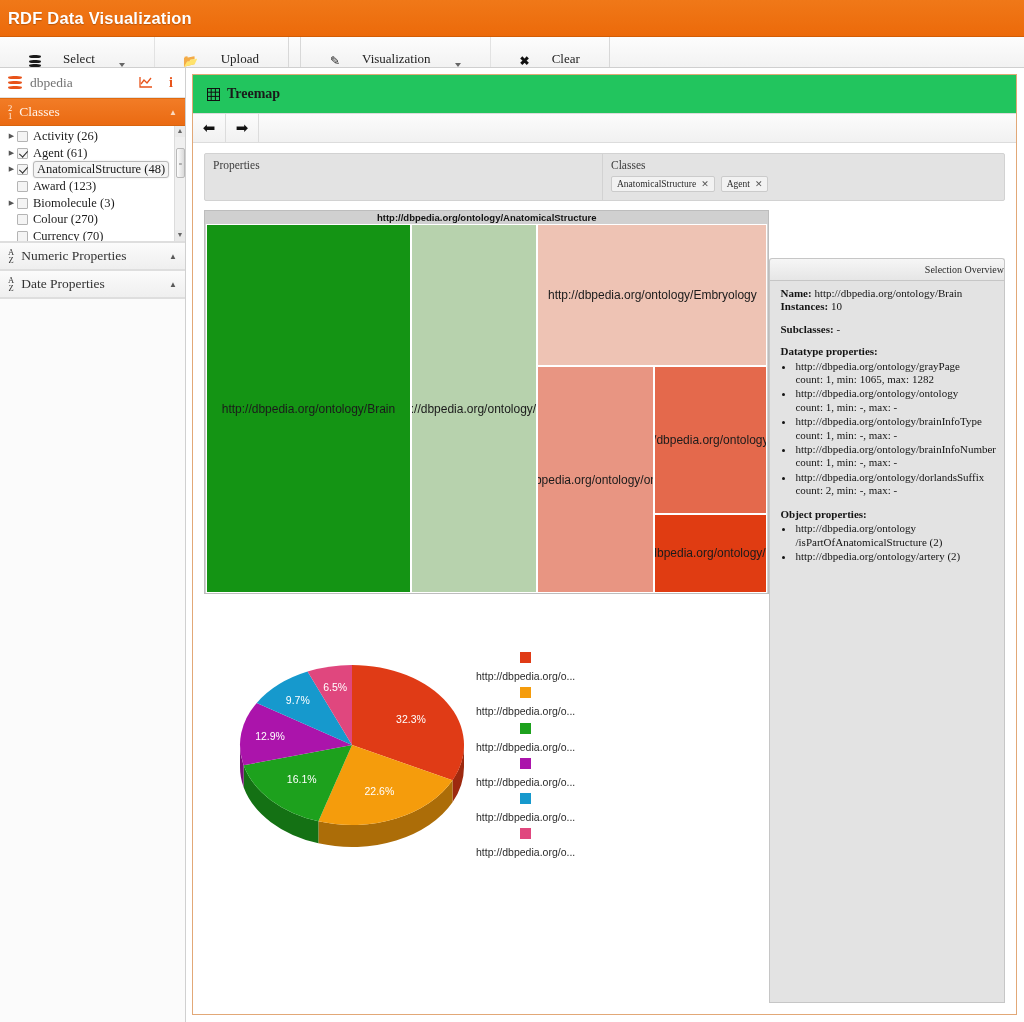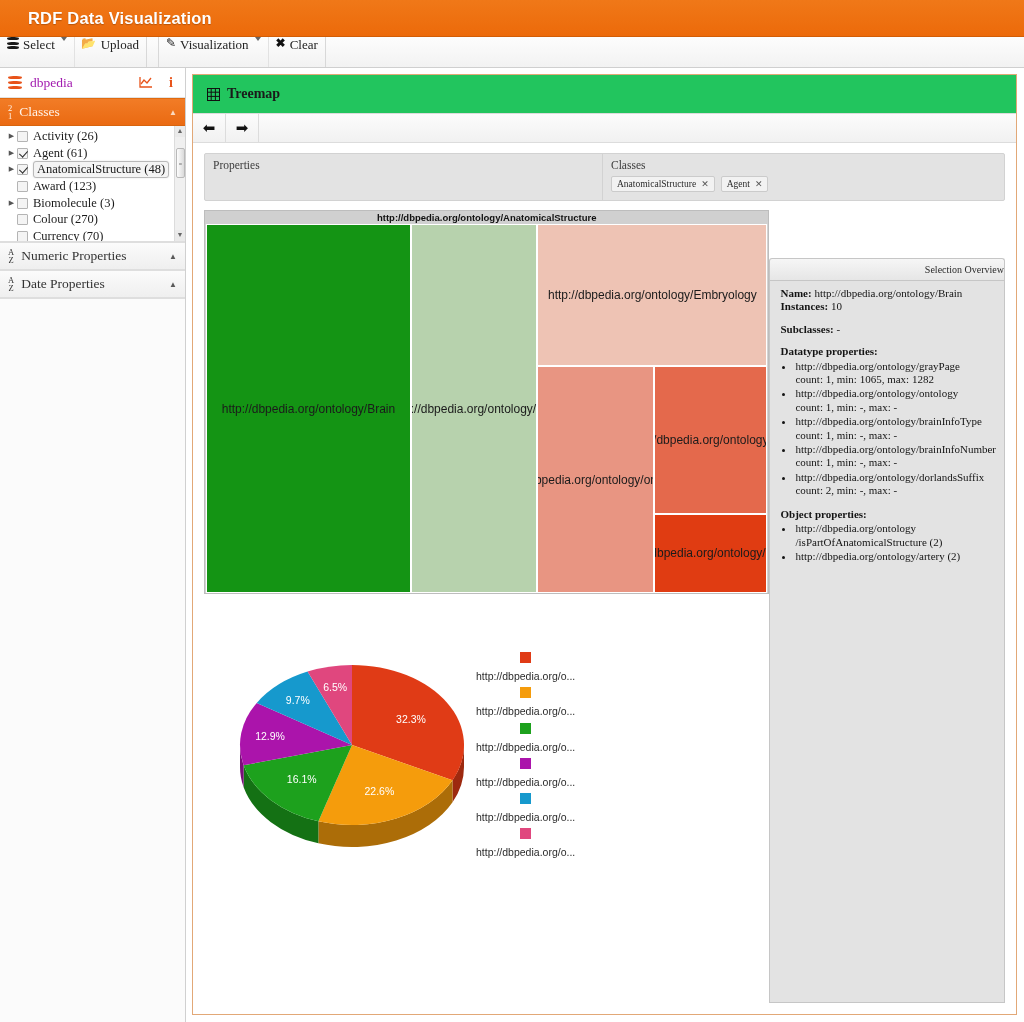--- a/index.html
+++ b/index.html
@@ -10,21 +10,21 @@
     font-family: "Liberation Serif", serif;
     overflow: hidden;
   }
 
   
   #app-titlebar {
     height: 37px;
     background: linear-gradient(to bottom, #f07818 0%, #ec6a0a 100%);
     border-bottom: 1px solid #d25d06;
     display: flex; align-items: center;
-    padding-left: 28px;
+    padding-left: 8px;
   }
   #app-titlebar .title {
     color: #ffffff;
     font-family: "Liberation Sans", sans-serif;
     font-weight: bold;
     font-size: 16.5px;
     letter-spacing: .2px;
     text-shadow: 0 1px 1px rgba(120,50,0,.45);
   }
 
@@ -34,22 +34,22 @@
     background: linear-gradient(to bottom, #fdfdfd 0%, #f2f2f2 100%);
     border-bottom: 1px solid #cfcfcf;
     display: flex; align-items: stretch;
   }
   .tb-group {
     display: flex; align-items: stretch;
     border-right: 1px solid #d8d8d8;
   }
   .tb-spacer { width: 12px; border-right: 1px solid #d8d8d8; }
   .tb-btn {
-    display: flex; align-items: flex-start; gap: 4px;
-    padding: 0 7px;
+    display: flex; align-items: flex-end; gap: 22px;
+    padding: 0 29px;
     font-size: 13px;
     color: #222;
     border-right: 1px solid #e2e2e2;
     cursor: default;
     white-space: nowrap;
   }
   .tb-btn:last-child { border-right: none; }
   .tb-ico { font-size: 12px; line-height: 1; color: #111; display:inline-block; }
   .caret {
     width: 0; height: 0;
@@ -90,21 +90,21 @@
     border-bottom: 1px solid #e2e2e2;
   }
   .ds-stack { position: relative; width: 14px; height: 14px; flex:0 0 14px;}
   .ds-stack i {
     position: absolute; left: 0; width: 14px; height: 3.6px;
     background: #e8531a; border-radius: 50%/2px;
   }
   .ds-stack i:nth-child(1){ top:0; }
   .ds-stack i:nth-child(2){ top:5px; }
   .ds-stack i:nth-child(3){ top:10px; }
-  #ds-name { color: #a21caf; font-size: 13.5px; flex: 1; }
+  #ds-name { color: #737373; font-size: 13.5px; flex: 1; }
   .hdr-ico { color: #e8531a; font-size: 13px; padding: 0 4px; cursor: default; }
   .hdr-ico svg { display:block; }
 
   .accordion-head {
     height: 28px; display: flex; align-items: center; gap: 7px;
     padding: 0 8px;
     font-size: 13.5px;
     border-top: 1px solid #dedede;
     border-bottom: 1px solid #dedede;
     background: linear-gradient(to bottom,#fbfbfb,#efefef);

